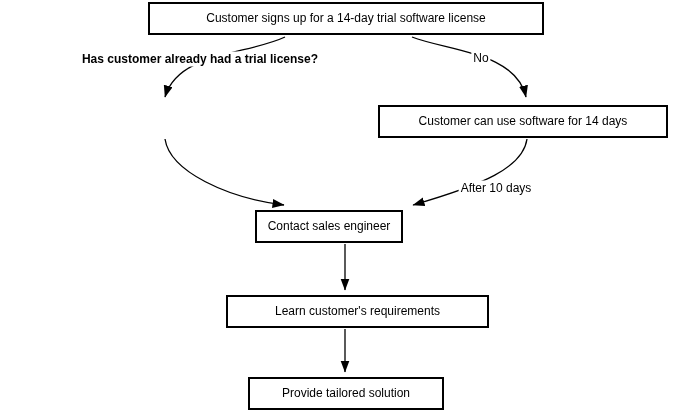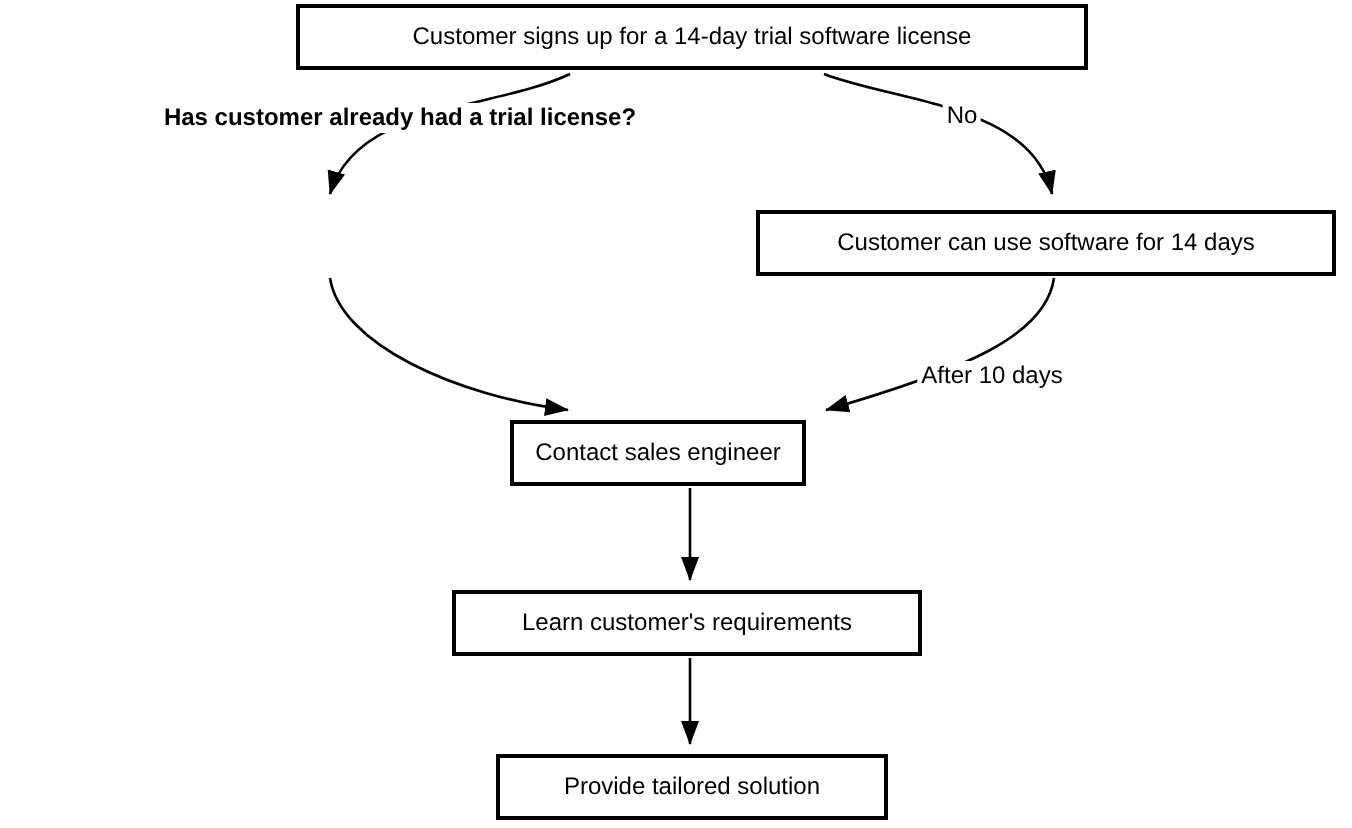--- a/index.html
+++ b/index.html
@@ -78,21 +78,21 @@
 
 
   <div class="node" style="left:378px; top:105px; width:290px; height:33px;">
     <span>Customer can use software for 14 days</span>
   </div>
 
   <div class="node" style="left:255px; top:210px; width:148px; height:33px;">
     <span>Contact sales engineer</span>
   </div>
 
-  <div class="node" style="left:226px; top:295px; width:235px; height:33px;">
+  <div class="node" style="left:226px; top:295px; width:263px; height:33px;">
     <span>Learn customer's requirements</span>
   </div>
 
   <div class="node" style="left:248px; top:377px; width:196px; height:33px;text-align:right;">
     <span>Provide tailored solution</span>
   </div>
 
 </div>
 
 </body></html>

